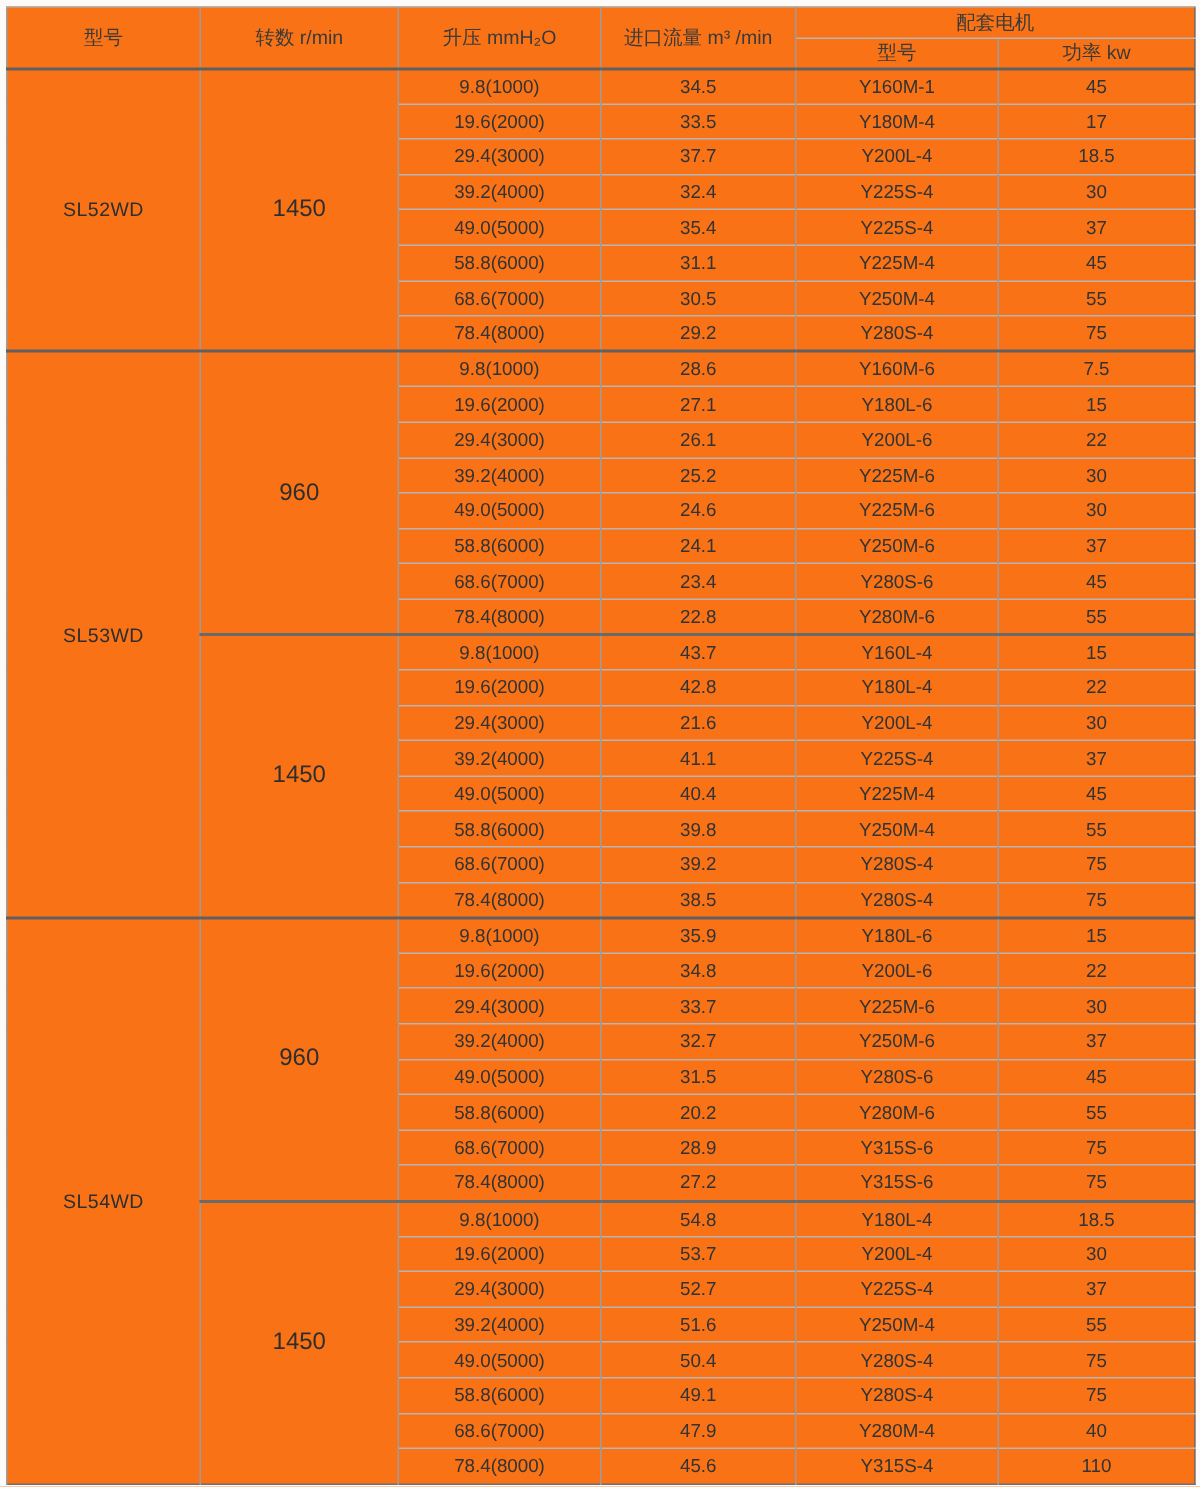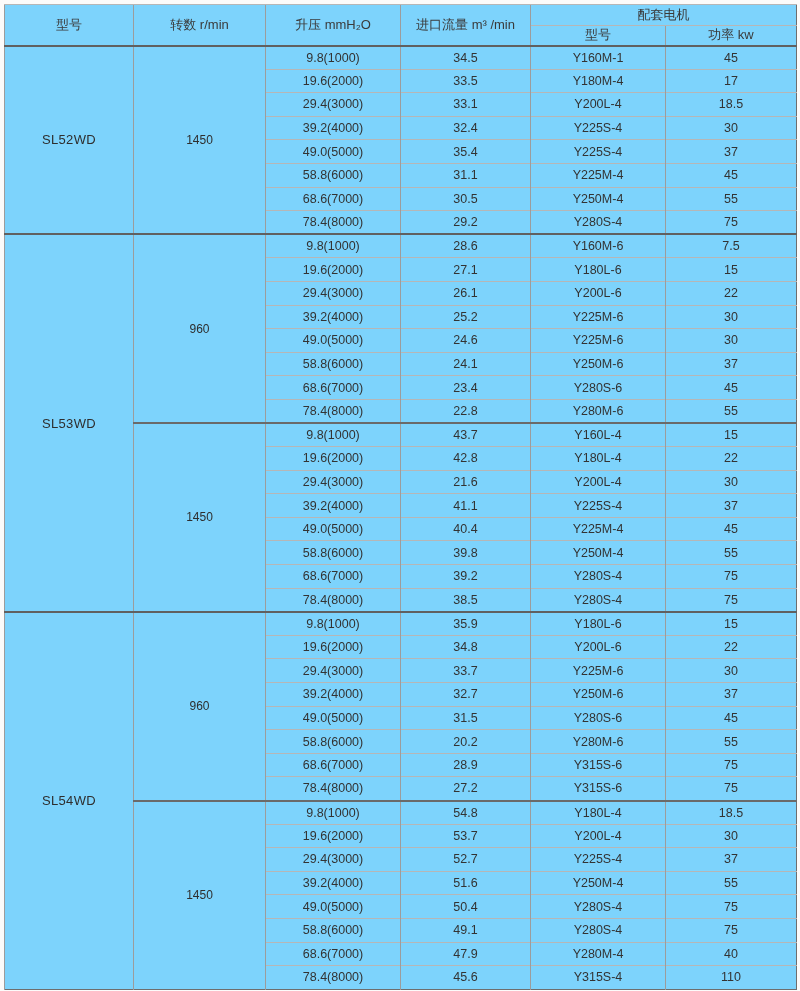--- a/index.html
+++ b/index.html
@@ -14,21 +14,21 @@
     height: 991px;
     box-sizing: border-box;
     padding: 4px;
     background: #fcfbfa;
   }
   table.spec {
     border-collapse: collapse;
     table-layout: fixed;
     width: 792px;
     height: 985px;
-    background: #7dd3fc;
+    background: #f97316;
     border: 1px solid #6e6e6e;
   }
   th, td {
     border-left: 1px solid #9c9c9c;
     border-top: 1px solid #b6b6b6;
     text-align: center;
     vertical-align: middle;
     font-size: 12.5px;
     font-weight: normal;
     padding: 0;
@@ -40,21 +40,21 @@
     color: #3a3a3a;
   }
   thead tr.h1 { height: 21px; }
   thead tr.h2 { height: 20px; }
   tbody tr { height: 23.6px; }
   
   tr.model-sep td { border-top: 2px solid #606060; }
   
   tr.speed-sep td { border-top: 2px solid #6a6a6a; }
   td.model-cell { font-size: 13px; letter-spacing: 0.3px; }
-  td.speed-cell { font-size: 12px; }
+  td.speed-cell { font-size: 16px; }
   td.pressure-cell, td.flow-cell, td.motor-cell, td.power-cell { color: #333333; }
 </style>
 </head>
 <body>
 
 <div class="page">
   <table class="spec">
     <colgroup>
       <col style="width:129px">
       <col style="width:132px">
@@ -86,21 +86,21 @@
           <td class="power-cell">45</td>
         </tr>
         <tr>
           <td class="pressure-cell">19.6(2000)</td>
           <td class="flow-cell">33.5</td>
           <td class="motor-cell">Y180M-4</td>
           <td class="power-cell">17</td>
         </tr>
         <tr>
           <td class="pressure-cell">29.4(3000)</td>
-          <td class="flow-cell">33.1</td>
+          <td class="flow-cell">37.7</td>
           <td class="motor-cell">Y200L-4</td>
           <td class="power-cell">18.5</td>
         </tr>
         <tr>
           <td class="pressure-cell">39.2(4000)</td>
           <td class="flow-cell">32.4</td>
           <td class="motor-cell">Y225S-4</td>
           <td class="power-cell">30</td>
         </tr>
         <tr>

